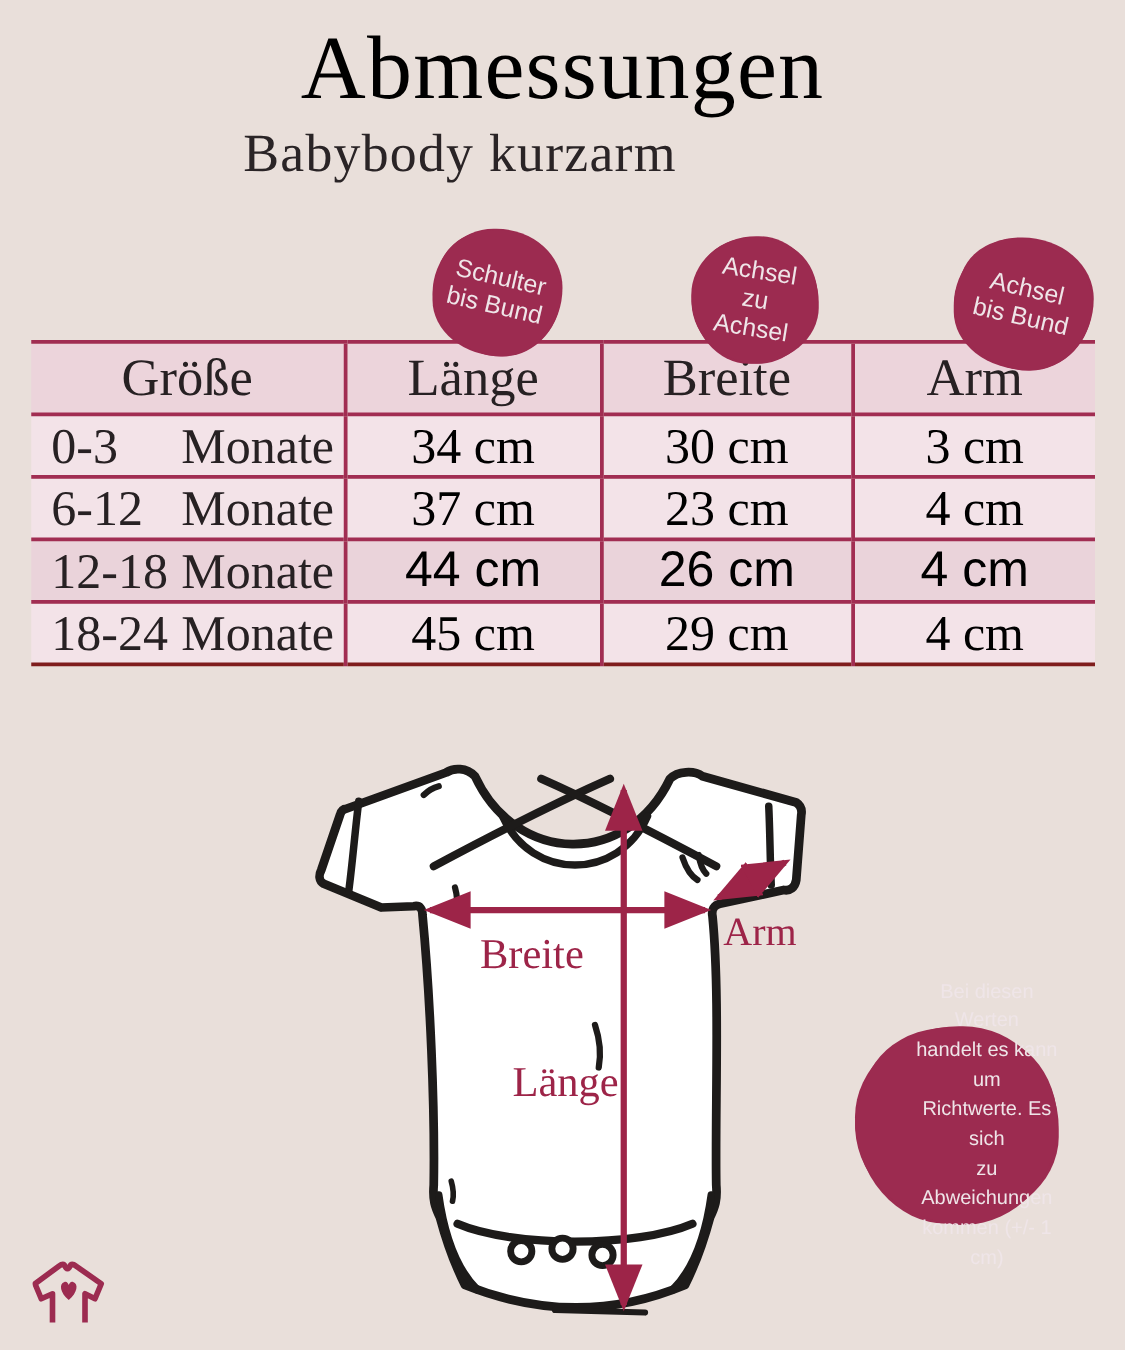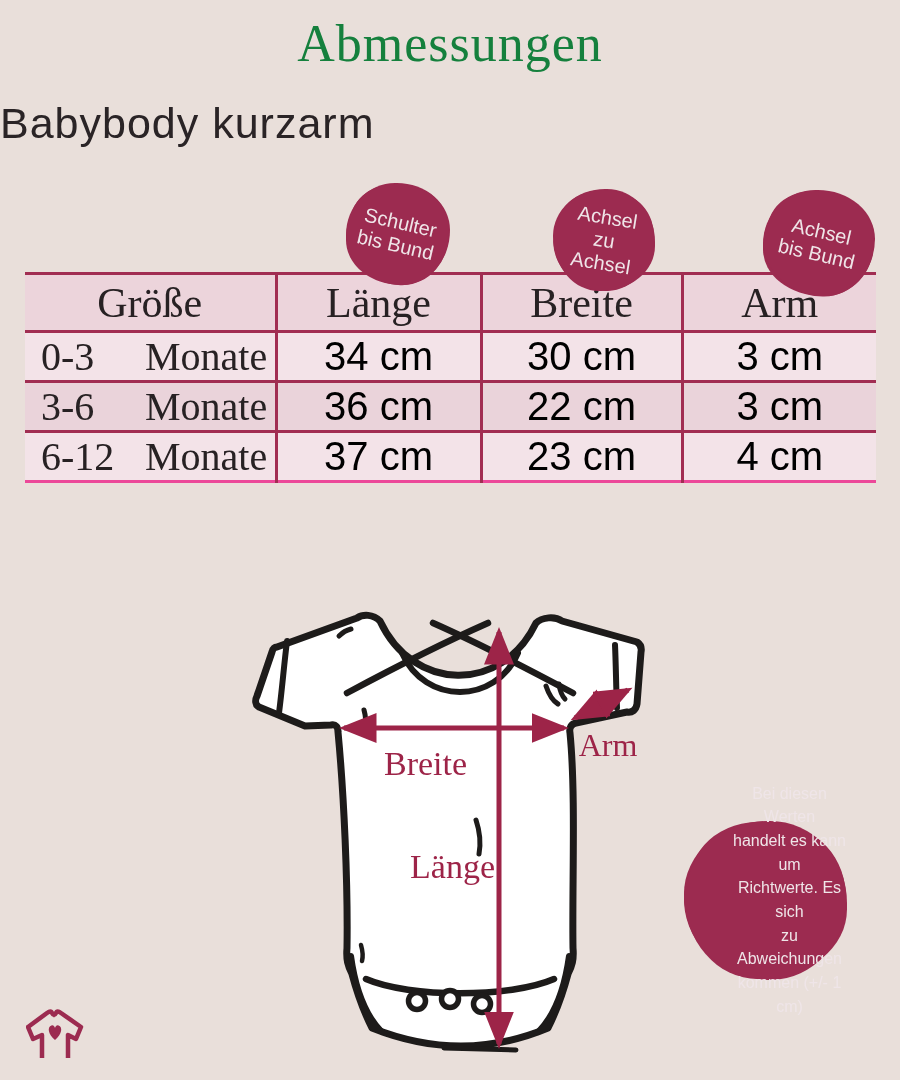--- a/index.html
+++ b/index.html
@@ -7,26 +7,26 @@
     width:900px;height:1080px;position:relative;overflow:hidden;
     background:#e9dfda;
     font-family:"Liberation Serif","DejaVu Serif",serif;
     color:#272123;
   }
   .abs{position:absolute;}
 
   
   .title{
     top:18px;left:0;width:900px;text-align:center;
-    font-size:52px;line-height:1;font-weight:400;color:#15803d;
+    font-size:72px;line-height:1;font-weight:400;color:#000000;
     letter-spacing:1px;
   }
   .subtitle{
-    top:102px;left:0;width:736px;
-    font-family:Liberation Sans, sans-serif;
+    top:102px;left:0;width:736px;text-align:center;
+    font-family:Liberation Serif, serif;
     font-weight:300;font-size:43px;line-height:1;color:#2a2426;
     letter-spacing:1px;
   }
 
   
   .stamp{
     background:#9c2b50;color:#efe5e8;z-index:5;
     display:flex;align-items:center;justify-content:center;text-align:center;
     font-family:"Liberation Sans","DejaVu Sans",sans-serif;font-weight:300;
   }
@@ -47,27 +47,27 @@
 
   
   table.size{
     position:absolute;left:25px;top:272px;border-collapse:collapse;
     table-layout:fixed;z-index:2;
   }
   table.size td, table.size th{
     padding:0;margin:0;vertical-align:middle;overflow:hidden;
     border-top:3px solid #a12d52;
   }
-  table.size{border-bottom:3px solid #ec4899;}
+  table.size{border-bottom:3px solid #7f1d1d;}
   table.size th{
     height:55px;background:#ecd4db;font-weight:400;font-size:42px;
     text-align:center;color:#272123;
   }
   table.size td{height:47px;font-size:40px;}
-  table.size tr.light td{background:#f3e3e8;}
+  table.size tr.light td{background:#f3e3e8;font-family:Liberation Serif, serif;}
   table.size tr.dark td{background:#ead3da;}
   table.size td:nth-child(n+2), table.size th:nth-child(n+2){border-left:3px solid #a12d52;}
   td.cell-val{
     text-align:center;
     font-family:"Liberation Sans","DejaVu Sans",sans-serif;font-weight:300;
     font-size:38px;color:#000000;
   }
   .size-span{display:inline-block;width:104px;padding-left:16px;white-space:nowrap;}
   .unit-span{display:inline-block;white-space:nowrap;}
 
@@ -129,30 +129,36 @@
     <th>Länge</th>
     <th>Breite</th>
     <th>Arm</th>
   </tr>
   <tr class="light">
     <td><span class="size-span">0-3</span><span class="unit-span">Monate</span></td>
     <td class="cell-val">34 cm</td>
     <td class="cell-val">30 cm</td>
     <td class="cell-val">3 cm</td>
   </tr>
-  <tr class="dark">
-    <td><span class="size-span">3-6</span><span class="unit-span">Monate</span></td>
-    <td class="cell-val">36 cm</td>
-    <td class="cell-val">22 cm</td>
-    <td class="cell-val">3 cm</td>
-  </tr>
   <tr class="light">
     <td><span class="size-span">6-12</span><span class="unit-span">Monate</span></td>
     <td class="cell-val">37 cm</td>
     <td class="cell-val">23 cm</td>
+    <td class="cell-val">4 cm</td>
+  </tr>
+  <tr class="dark">
+    <td><span class="size-span">12-18</span><span class="unit-span">Monate</span></td>
+    <td class="cell-val">44 cm</td>
+    <td class="cell-val">26 cm</td>
+    <td class="cell-val">4 cm</td>
+  </tr>
+  <tr class="light">
+    <td><span class="size-span">18-24</span><span class="unit-span">Monate</span></td>
+    <td class="cell-val">45 cm</td>
+    <td class="cell-val">29 cm</td>
     <td class="cell-val">4 cm</td>
   </tr>
 </tbody>
   </table>
 
 <svg class="abs bodysvg" width="460" height="480" viewBox="0 0 460 480" fill="none">
   <defs>
     <marker id="ah" markerWidth="9" markerHeight="8" refX="6.5" refY="3" orient="auto-start-reverse" markerUnits="strokeWidth">
       <path d="M0,0 L7.5,3 L0,6 Z" fill="#9d2448"></path>
     </marker>

